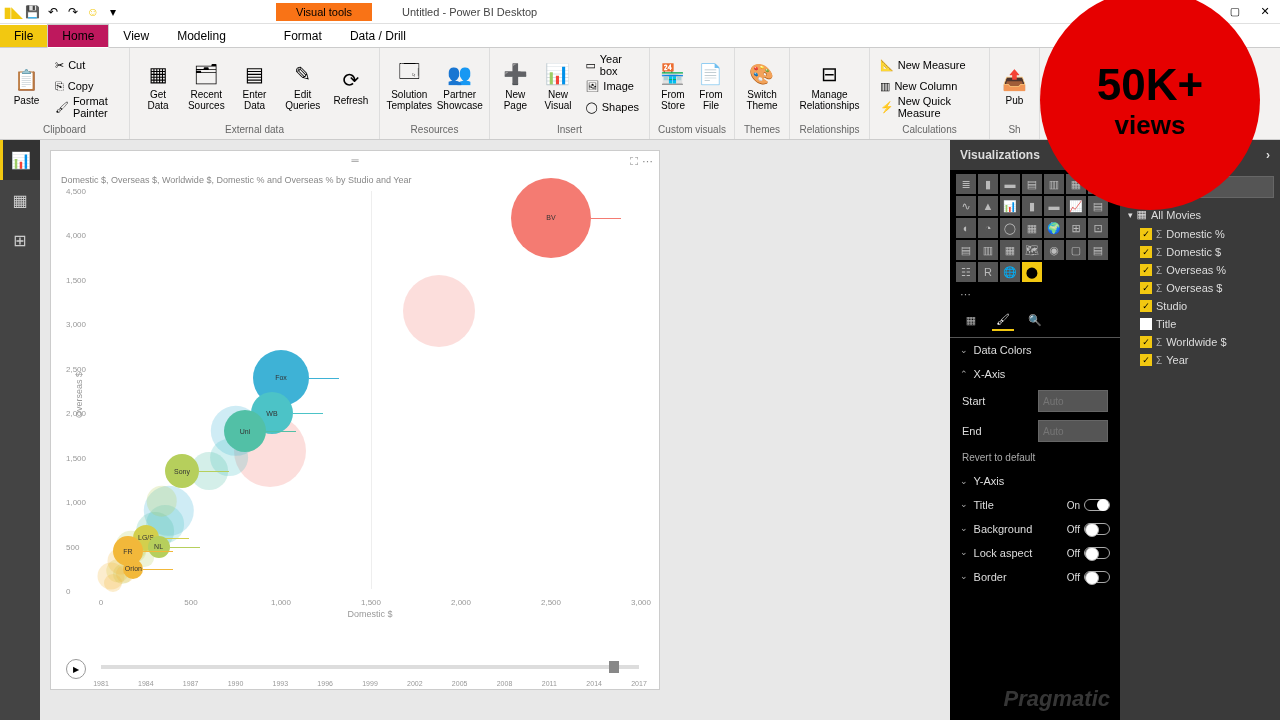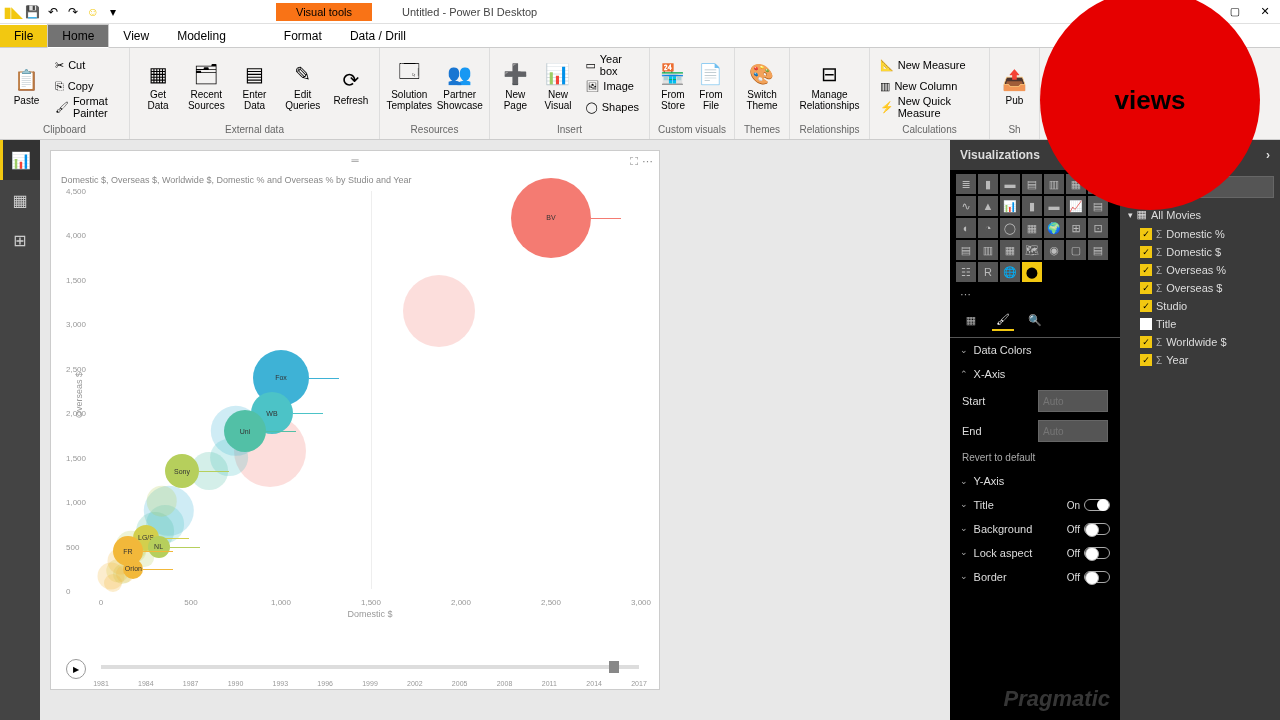--- a/index.html
+++ b/index.html
@@ -12,21 +12,21 @@
 .yellow-icon { color:#f2c811; font-weight:bold; font-size:14px; }
 .visual-tools-tab { background:#f97316; padding:3px 20px; font-size:11px; margin-left:150px; }
 .app-title { margin-left:30px; color:#444; }
 .win-controls { margin-left:auto; display:flex; }
 .win-btn { width:30px; height:23px; display:flex; align-items:center; justify-content:center; cursor:pointer; font-size:11px; }
 
 
 .menutabs { height:24px; display:flex; align-items:end; background:#fff; border-bottom:1px solid #ccc; }
 .file-tab { background:#f2c811; padding:4px 14px; font-size:12px; }
 .mtab { padding:4px 14px; font-size:12px; cursor:pointer; }
-.mtab.active { background:#737373; border:1px solid #ccc; border-bottom:1px solid #fff; margin-bottom:-1px; }
+.mtab.active { background:#be185d; border:1px solid #ccc; border-bottom:1px solid #fff; margin-bottom:-1px; }
 
 
 .ribbon { height:92px; background:#f3f2f1; border-bottom:1px solid #ccc; display:flex; }
 .rgroup { border-right:1px solid #ddd; display:flex; flex-direction:column; padding:2px 6px; }
 .rgroup-body { flex:1; display:flex; align-items:center; gap:4px; }
 .rgroup-label { text-align:center; font-size:10px; color:#666; padding:2px 0; }
 .rbtn-big { display:flex; flex-direction:column; align-items:center; justify-content:center; width:56px; height:68px; cursor:pointer; font-size:10px; text-align:center; gap:2px; }
 .rbtn-big .ico { width:26px; height:26px; display:flex; align-items:center; justify-content:center; font-size:20px; }
 .rbtn-small { display:flex; align-items:center; gap:4px; height:20px; font-size:11px; cursor:pointer; padding:0 4px; }
 .rstack { display:flex; flex-direction:column; gap:1px; }
@@ -547,16 +547,17 @@
         <div class="field-item">
           <span class="chk">✓</span>
           <span class="sigma">Σ</span>
           <span>Year</span>
         </div>
       </div>
   </div>
 </div>
 
 <div class="stamp">
+  <div class="stamp-big">50K+</div>
   <div class="stamp-sm">views</div>
 </div>
 
 <div class="watermark">Pragmatic</div>
 
 </body></html>

